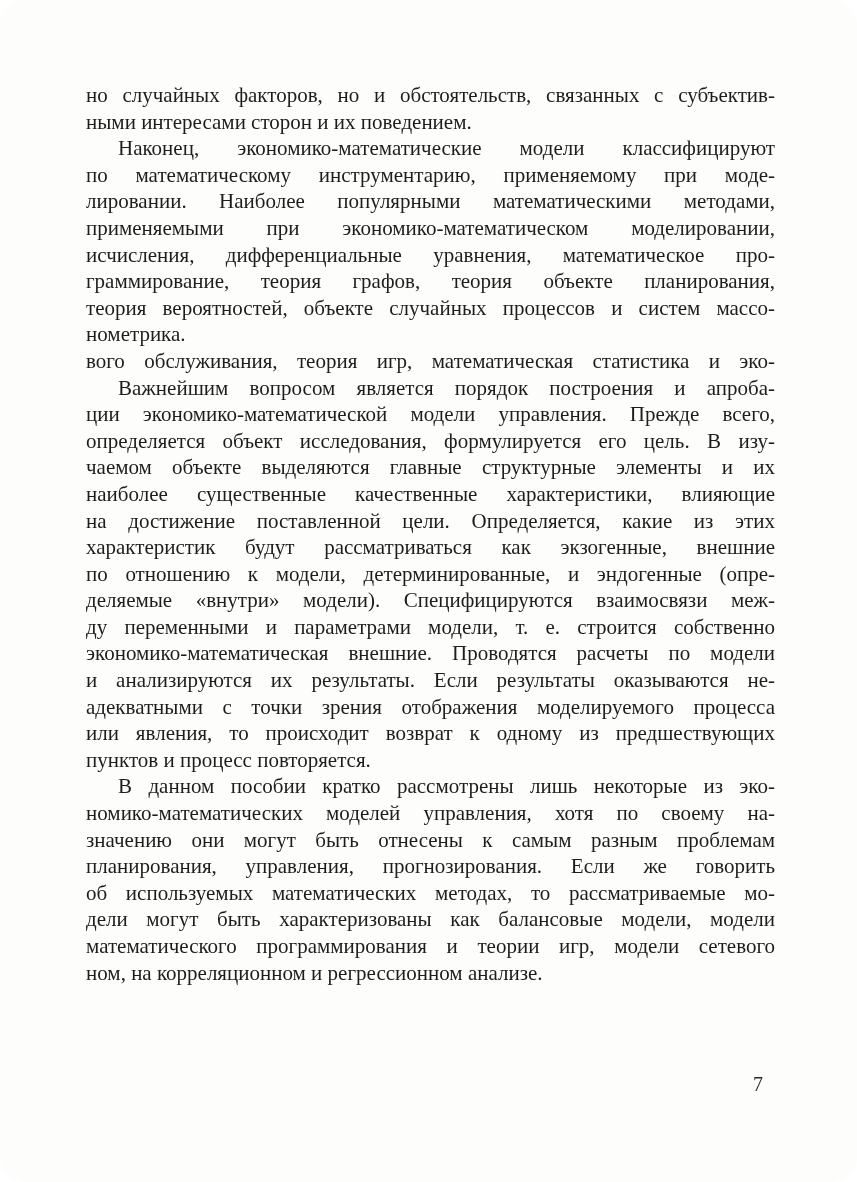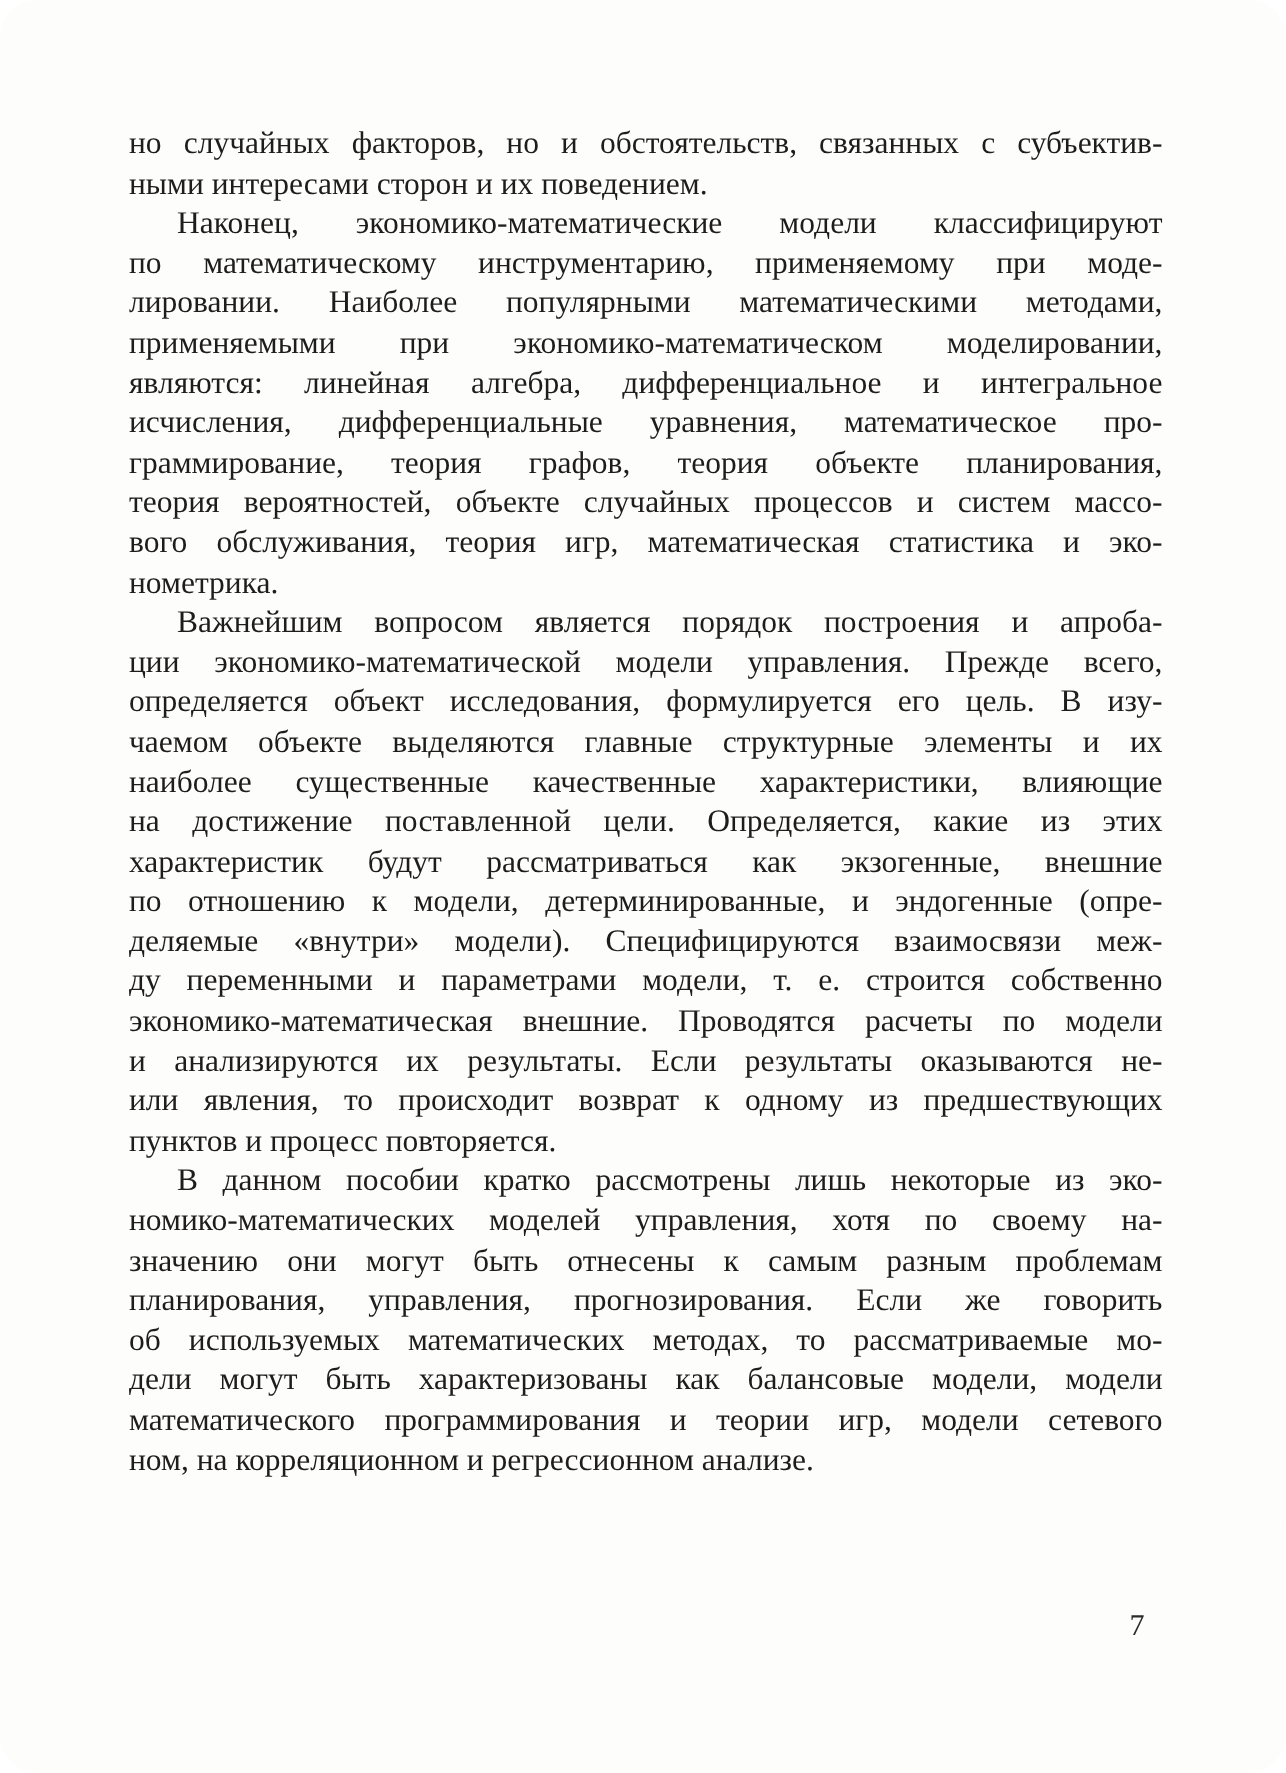--- a/index.html
+++ b/index.html
@@ -57,40 +57,40 @@
   <div class="text-block">
       <div class="paragraph">
         <div class="line"><span class="seg">но случайных факторов, но и обстоятельств, связанных с субъектив-</span></div>
         <div class="line para-end"><span class="seg">ными интересами сторон и их поведением.</span></div>
       </div>
       <div class="paragraph">
         <div class="line indent"><span class="seg">Наконец, экономико-математические модели классифицируют</span></div>
         <div class="line"><span class="seg">по </span><span class="seg italic">математическому инструментарию</span><span class="seg">, применяемому при моде-</span></div>
         <div class="line"><span class="seg">лировании. Наиболее популярными математическими методами,</span></div>
         <div class="line"><span class="seg">применяемыми при экономико-математическом моделировании,</span></div>
-        <div class="line"><span class="seg">являются: линейная алгебра, дифференциальное и интегральное</span></div>
         <div class="line"><span class="seg">исчисления, дифференциальные уравнения, математическое про-</span></div>
         <div class="line"><span class="seg">граммирование, теория графов, теория объекте планирования,</span></div>
         <div class="line"><span class="seg">теория вероятностей, объекте случайных процессов и систем массо-</span></div>
+        <div class="line para-end"><span class="seg">нометрика.</span></div>
         <div class="line"><span class="seg">вого обслуживания, теория игр, математическая статистика и эко-</span></div>
-        <div class="line para-end"><span class="seg">нометрика.</span></div>
       </div>
       <div class="paragraph">
         <div class="line indent"><span class="seg">Важнейшим вопросом является </span><span class="seg italic">порядок построения и апроба-</span></div>
         <div class="line"><span class="seg italic">ции экономико-математической модели управления</span><span class="seg">. Прежде всего,</span></div>
         <div class="line"><span class="seg">определяется объект исследования, формулируется его цель. В изу-</span></div>
         <div class="line"><span class="seg">чаемом объекте выделяются главные структурные элементы и их</span></div>
         <div class="line"><span class="seg">наиболее существенные качественные характеристики, влияющие</span></div>
         <div class="line"><span class="seg">на достижение поставленной цели. Определяется, какие из этих</span></div>
         <div class="line"><span class="seg">характеристик будут рассматриваться как экзогенные, внешние</span></div>
         <div class="line"><span class="seg">по отношению к модели, детерминированные, и эндогенные (опре-</span></div>
         <div class="line"><span class="seg">деляемые «внутри» модели). Специфицируются взаимосвязи меж-</span></div>
         <div class="line"><span class="seg">ду переменными и параметрами модели, т. е. строится собственно</span></div>
         <div class="line"><span class="seg">экономико-математическая внешние. Проводятся расчеты по модели</span></div>
         <div class="line"><span class="seg">и анализируются их результаты. Если результаты оказываются не-</span></div>
+        <div class="line"><span class="seg">адекватными с точки зрения отображения моделируемого процесса</span></div>
         <div class="line"><span class="seg">или явления, то происходит возврат к одному из предшествующих</span></div>
         <div class="line para-end"><span class="seg">пунктов и процесс повторяется.</span></div>
       </div>
       <div class="paragraph">
         <div class="line indent"><span class="seg">В данном пособии кратко рассмотрены лишь некоторые из эко-</span></div>
         <div class="line"><span class="seg">номико-математических моделей управления, хотя по своему на-</span></div>
         <div class="line"><span class="seg">значению они могут быть отнесены к самым разным проблемам</span></div>
         <div class="line"><span class="seg">планирования, управления, прогнозирования. Если же говорить</span></div>
         <div class="line"><span class="seg">об используемых математических методах, то рассматриваемые мо-</span></div>
         <div class="line"><span class="seg">дели могут быть характеризованы как балансовые модели, модели</span></div>

